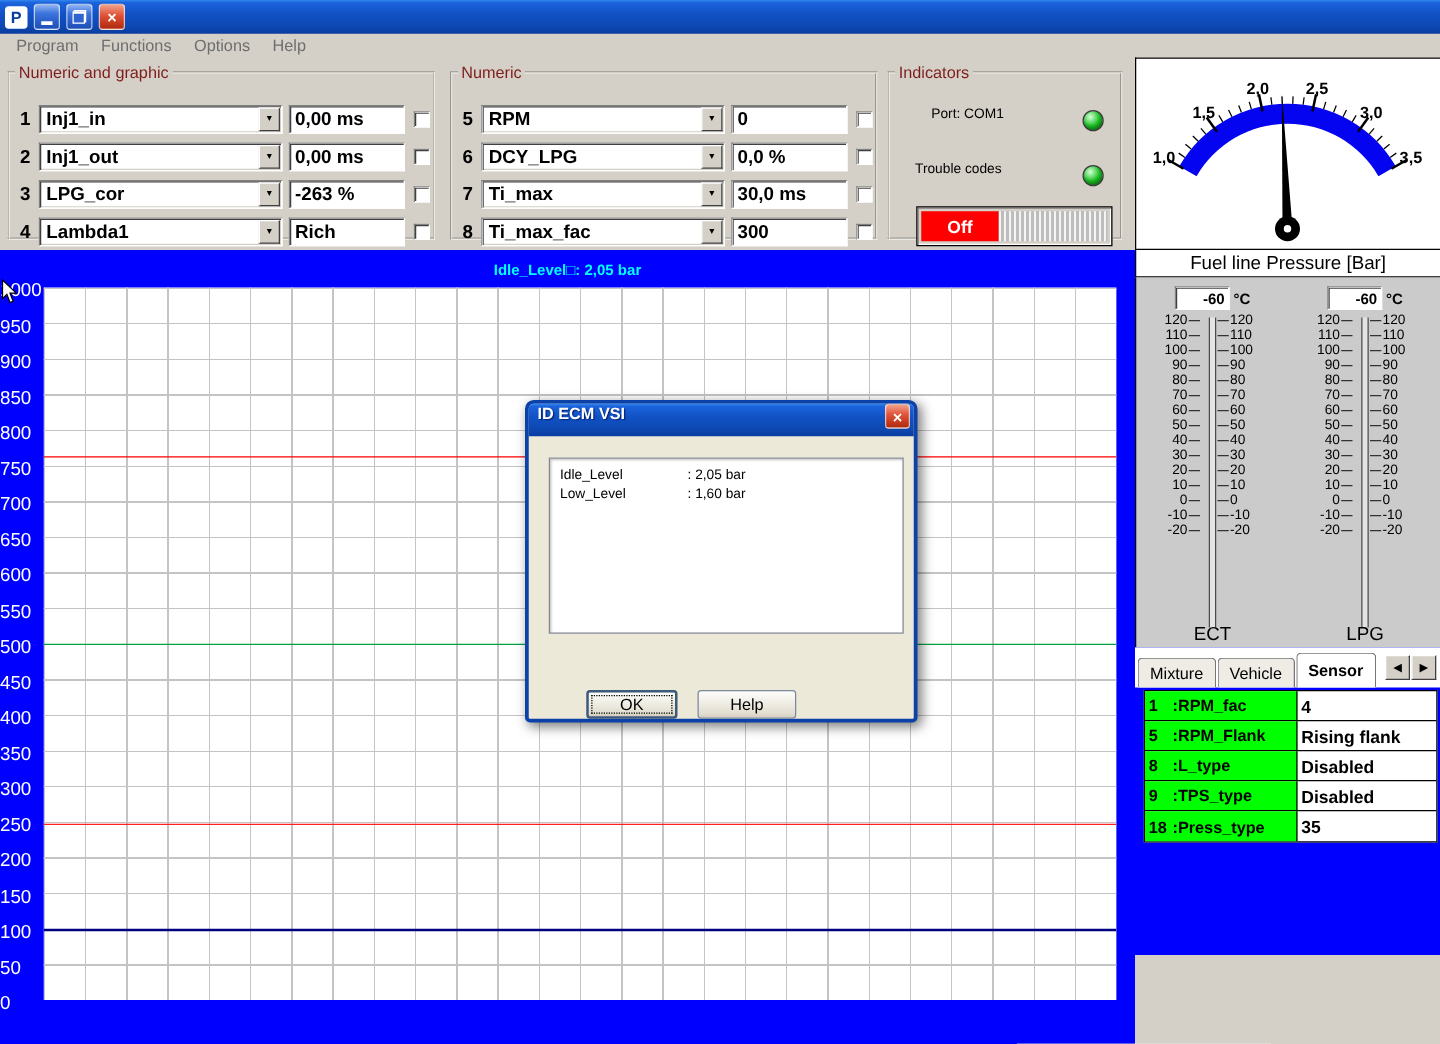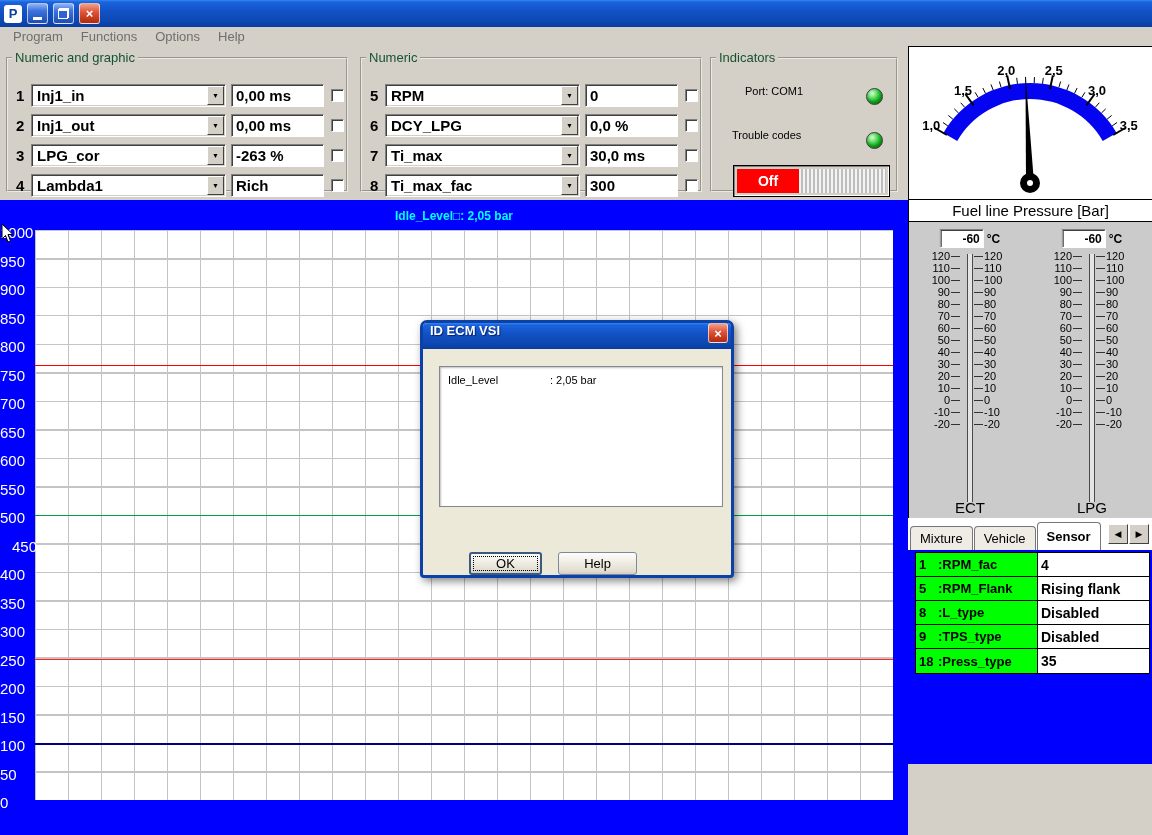--- a/index.html
+++ b/index.html
@@ -18,21 +18,21 @@
 .restore-glyph{position:relative;width:11px;height:11px}
 .restore-glyph:before{content:"";position:absolute;right:0;top:0;width:8px;height:7px;border:1px solid #fff;border-top-width:2px}
 .restore-glyph:after{content:"";position:absolute;left:0;bottom:0;width:8px;height:7px;border:1px solid #fff;border-top-width:2px;background:#2f63cf}
 
 
 .menubar{position:absolute;left:0;top:27px;width:1152px;height:19px;background:#d4d0c8;display:flex;align-items:center;padding-left:4px}
 .menu-item{padding:1px 9px;color:#6e6e6e;font-size:13px}
 
 
 fieldset.grp{position:absolute;border:2px groove #ece9e2}
-fieldset.grp legend{font-size:13px;color:#14532d;margin-left:4px;padding:0 3px}
+fieldset.grp legend{font-size:13px;color:#7f1d1d;margin-left:4px;padding:0 3px}
 .frow{position:absolute;left:8px;height:24px;display:flex;align-items:center}
 .rownum{width:15px;font-weight:bold;font-size:15px}
 .combo{position:relative;width:195px;height:23px;background:#fff;border:1px solid;border-color:#808080 #fff #fff #808080;box-shadow:inset 1px 1px 0 #404040,inset -1px -1px 0 #d4d0c8;margin-right:5px}
 .combo .txt{position:absolute;left:5px;top:2px;font-weight:bold;font-size:15px;white-space:nowrap}
 .combo .drop{position:absolute;right:1px;top:1px;width:17px;height:19px;background:#d4d0c8;border:1px solid;border-color:#fff #404040 #404040 #fff;display:flex;align-items:center;justify-content:center;font-size:7px;color:#000}
 .valuebox{width:93px;height:23px;background:#fff;border:1px solid;border-color:#808080 #fff #fff #808080;box-shadow:inset 1px 1px 0 #404040;font-weight:bold;font-size:15px;padding:2px 0 0 4px;margin-right:7px;white-space:nowrap;overflow:hidden}
 .cbox{width:13px;height:13px;background:#fff;border:1px solid;border-color:#808080 #fff #fff #808080;box-shadow:inset 1px 1px 0 #404040;flex:none}
 .ind-label{position:absolute;font-weight:normal;font-size:11px;white-space:nowrap}
 .led{position:absolute;width:17px;height:17px;border-radius:50%;border:1px solid #3a3a3a;
  background:radial-gradient(circle at 35% 30%,#d6ffd6 0%,var(--led,#22c52c) 50%,#0a8a12 100%);box-shadow:inset -1px -2px 3px rgba(0,60,0,.45)}
@@ -238,21 +238,21 @@
     <div class="ytick" style="top: 52.5px;">950</div>
     <div class="ytick" style="top: 81px;">900</div>
     <div class="ytick" style="top: 109.5px;">850</div>
     <div class="ytick" style="top: 138px;">800</div>
     <div class="ytick" style="top: 166.5px;">750</div>
     <div class="ytick" style="top: 195px;">700</div>
     <div class="ytick" style="top: 223.5px;">650</div>
     <div class="ytick" style="top: 252px;">600</div>
     <div class="ytick" style="top: 280.5px;">550</div>
     <div class="ytick" style="top: 309px;">500</div>
-    <div class="ytick" style="top: 337.5px; padding-left: 12px;">450</div>
+    <div class="ytick" style="top: 337.5px;">450</div>
     <div class="ytick" style="top: 366px;">400</div>
     <div class="ytick" style="top: 394.5px;">350</div>
     <div class="ytick" style="top: 423px;">300</div>
     <div class="ytick" style="top: 451.5px;">250</div>
     <div class="ytick" style="top: 480px;">200</div>
     <div class="ytick" style="top: 508.5px;">150</div>
     <div class="ytick" style="top: 537px;">100</div>
     <div class="ytick" style="top: 565.5px;">50</div>
     <div class="ytick" style="top: 594px;">0</div>
   </div>
@@ -597,20 +597,24 @@
     <span class="dialog-title">ID ECM VSI</span>
     <div class="wbtn red dlg-close">
         <span>×</span>
       </div>
   </div>
   <div class="dialog-box">
     <div class="dlg-row">
       <span class="dlg-label">Idle_Level</span>
       <span>: 2,05 bar</span>
     </div>
+    <div class="dlg-row">
+      <span class="dlg-label">Low_Level</span>
+      <span>: 1,60 bar</span>
+    </div>
   </div>
   <button class="btn ok">OK</button>
   <button class="btn help">Help</button>
 </div>
 
 <svg class="cursor" width="14" height="22" viewBox="0 0 14 22">
   <polygon points="1,1 1,16 4.5,12.5 7,19 9.5,18 7,11.5 12,11.5" fill="#fff" stroke="#000" stroke-width="1"></polygon>
 </svg>
 
 </body></html>

